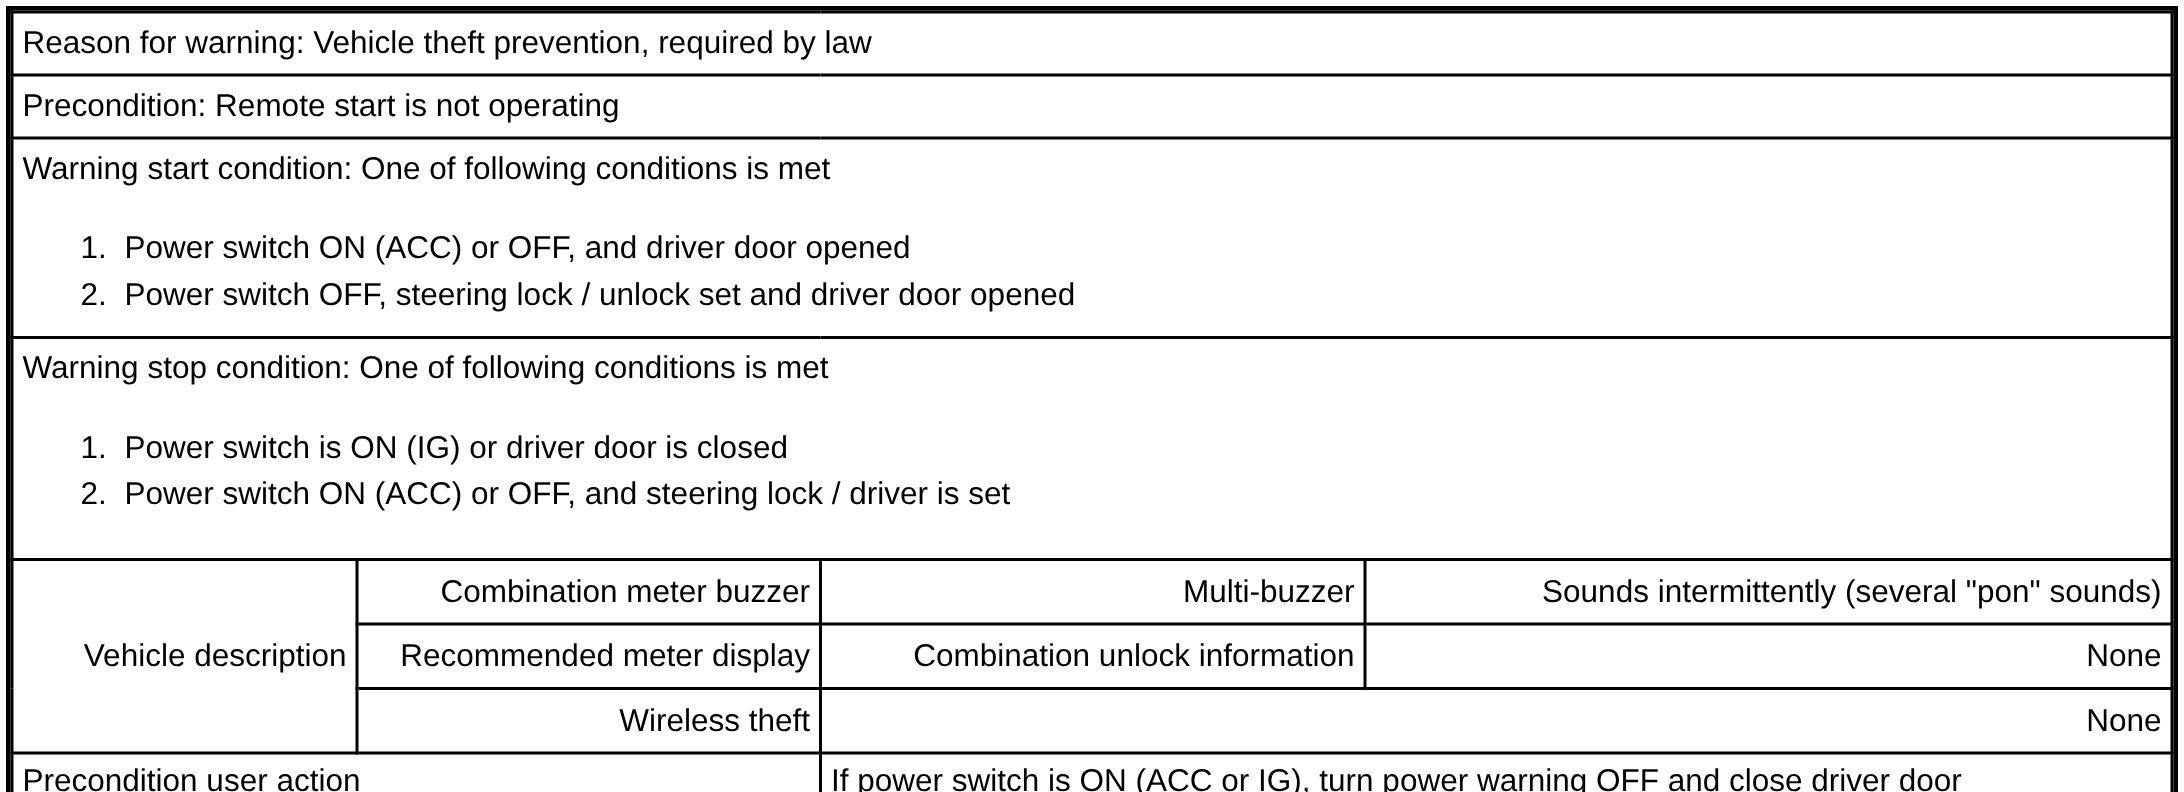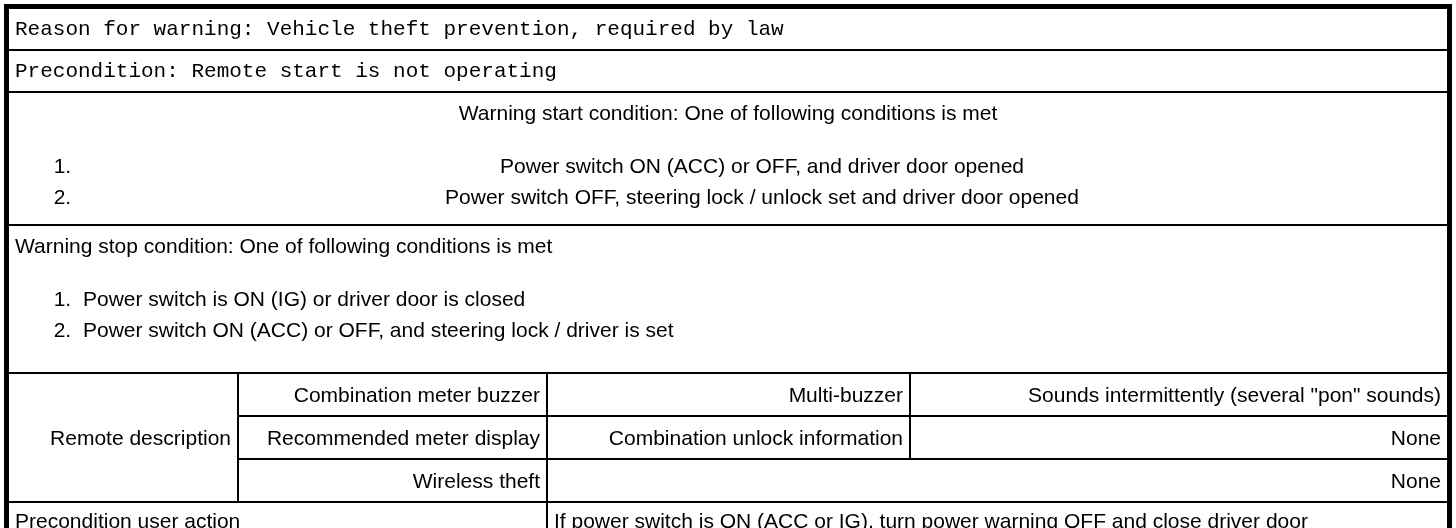--- a/index.html
+++ b/index.html
@@ -28,26 +28,26 @@
     table-layout: fixed;
     width: 100%;
   }
   table.spec-table td {
     border: 2px solid #000000;
     padding: 2px 6px;
     vertical-align: middle;
     overflow: hidden;
     white-space: nowrap;
   }
-  tr.row-single td { height: 42px; font-family: Liberation Mono, monospace; }
+  tr.row-single td { height: 42px; }
   tr.row-conditions td {
     vertical-align: top;
     padding-top: 8px;
   }
-  tr.row-start td { height: 133px; text-align: center; }
+  tr.row-start td { height: 133px; }
   tr.row-stop td { height: 148px; }
   tr.row-desc td { height: 43px; text-align: right; }
   tr.row-action td { height: 38px; }
   .cond-heading {
     line-height: 24px;
     margin: 0;
   }
   ol.cond-list {
     margin: 25px 0 0 0;
     padding-left: 62px;
@@ -93,21 +93,21 @@
         <td colspan="4">
           <div class="cond-heading">Warning stop condition: One of following conditions is met</div>
           <ol class="cond-list">
             <li>Power switch is ON (IG) or driver door is closed</li>
             <li>Power switch ON (ACC) or OFF, and steering lock / driver is set</li>
           </ol>
         </td>
       </tr>
 
       <tr class="row-desc">
-        <td rowspan="3">Remote description</td>
+        <td rowspan="3">Vehicle description</td>
         <td>Combination meter buzzer</td>
         <td>Multi-buzzer</td>
         <td>Sounds intermittently (several "pon" sounds)</td>
       </tr>
 
       <tr class="row-desc">
         <td>Recommended meter display</td>
         <td>Combination unlock information</td>
         <td>None</td>
       </tr>

